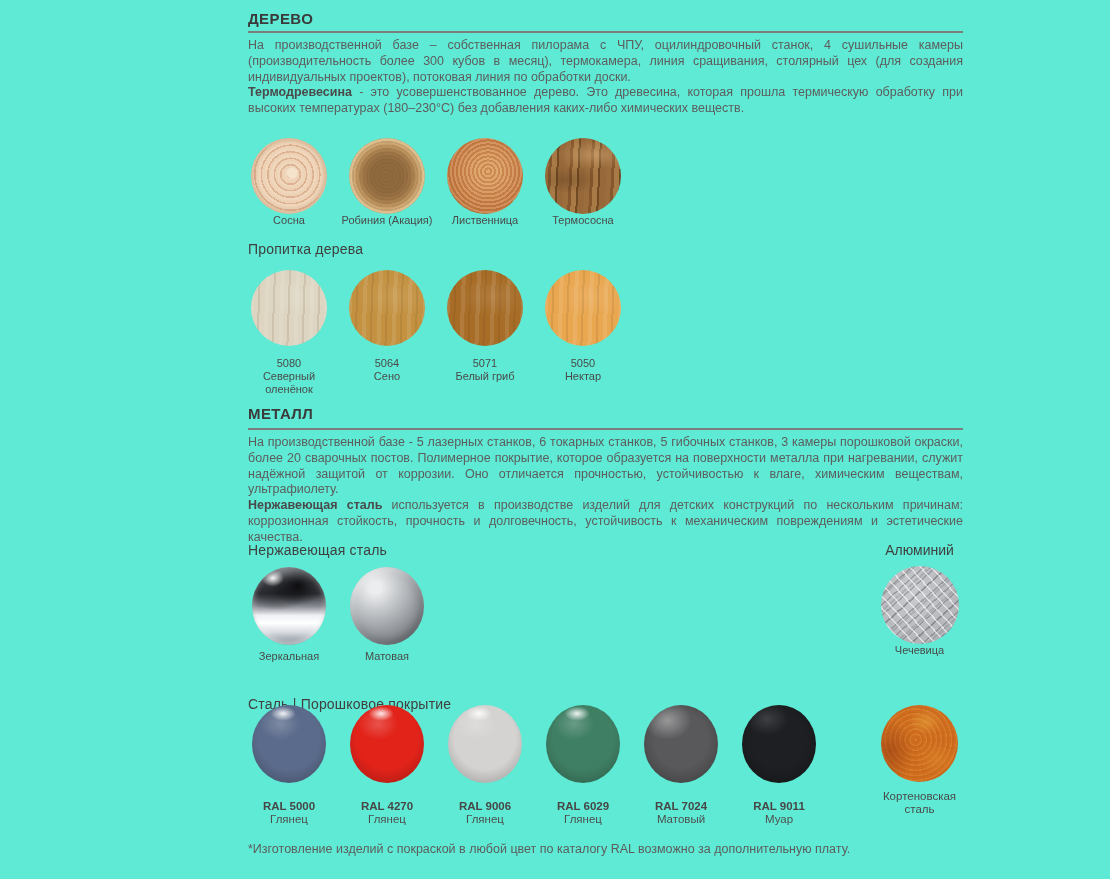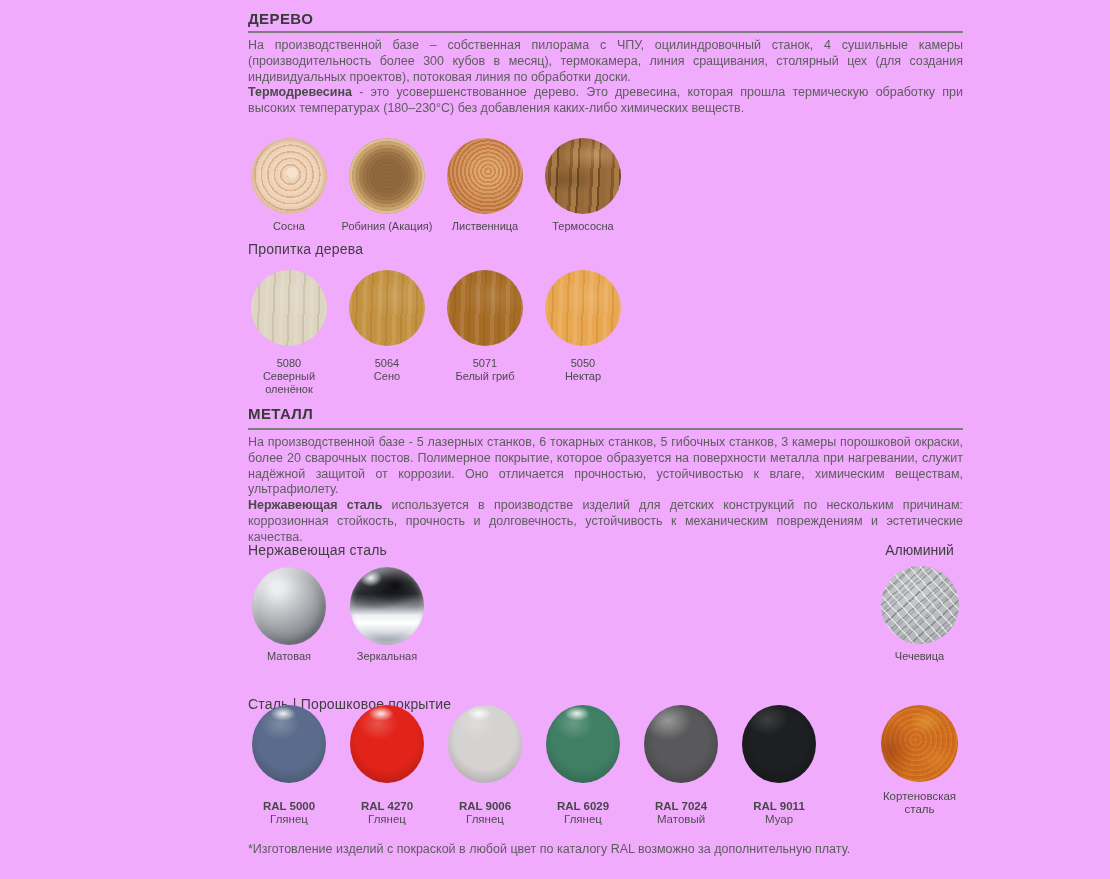--- a/index.html
+++ b/index.html
@@ -1,30 +1,30 @@
 <!DOCTYPE html>
 <html><head>
 <meta charset="utf-8">
 <style>
   * { margin:0; padding:0; box-sizing:border-box; }
   html,body { width:1110px; height:879px; background:#ffffff; font-family:"Liberation Sans", sans-serif; }
-  .page { position:relative; width:1110px; height:879px; background:#f0abfc; overflow:hidden; }
+  .page { position:relative; width:1110px; height:879px; background:#5eead4; overflow:hidden; }
   .content { position:absolute; left:240px; top:0; width:725px; height:879px; }
 
   .sec-title { position:absolute; left:8px; font-size:15px; font-weight:bold; color:#3a3a3a; letter-spacing:.4px; }
   .rule { position:absolute; left:8px; width:715px; height:2px; background:#7d7d7d; }
   .body-text { position:absolute; left:8px; width:715px; font-size:12.5px; line-height:15.8px; color:#5d5d5d; text-align:justify; }
   .body-text b { color:#4a4a4a; }
   .sub-title { position:absolute; left:8px; font-size:14px; color:#3f3f3f; letter-spacing:.2px; }
 
   .swatch-row { position:absolute; left:0; display:flex; }
   .swatch { width:98px; display:flex; flex-direction:column; align-items:center; }
   .circle { width:76px; height:76px; border-radius:50%; }
   .ball { width:74px; height:78px; border-radius:50%; }
-  .swatch-label { margin-top:6px; font-size:11px; line-height:13px; color:#4a4a4a; text-align:center; white-space:nowrap; }
+  .swatch-label { font-size:11px; line-height:13px; color:#4a4a4a; text-align:center; white-space:nowrap; }
   .swatch-label-wrap { margin-top:11px; font-size:11px; line-height:13px; color:#4a4a4a; text-align:center; }
   .code-line { font-size:11px; line-height:13px; color:#4a4a4a; text-align:center; }
   .ral-code { margin-top:17px; font-size:11.5px; font-weight:bold; line-height:13px; color:#474747; text-align:center; }
   .ral-finish { font-size:11.5px; line-height:13px; color:#4f4f4f; text-align:center; }
 
   .side-item { position:absolute; left:632px; width:95px; display:flex; flex-direction:column; align-items:center; }
   .side-title { position:absolute; left:632px; width:95px; font-size:14px; color:#3f3f3f; text-align:center; }
 
   .footnote { position:absolute; left:8px; font-size:12.5px; color:#5d5d5d; }
 
@@ -182,26 +182,26 @@
     <div class="body-text" style="top:435px;">
       <span>На производственной базе - 5 лазерных станков, 6 токарных станков, 5 гибочных станков, 3 камеры порошковой окраски, более 20 сварочных постов. Полимерное покрытие, которое образуется на поверхности металла при нагревании, служит надёжной защитой от коррозии. Оно отличается прочностью, устойчивостью к влаге, химическим веществам, ультрафиолету.</span><br>
       <b>Нержавеющая сталь</b><span> используется в производстве изделий для детских конструкций по нескольким причинам: коррозионная стойкость, прочность и долговечность, устойчивость к механическим повреждениям и эстетические качества.</span>
     </div>
 
     <div class="sub-title" style="top:542px;">Нержавеющая сталь</div>
     <div class="side-title" style="top:542px;">Алюминий</div>
 
     <div class="swatch-row" style="top:567px;">
       <div class="swatch">
+        <div class="ball tex-mirror"></div>
+        <div class="swatch-label" style="margin-top:5px;">Зеркальная</div>
+      </div>
+      <div class="swatch">
         <div class="ball tex-matte"></div>
         <div class="swatch-label" style="margin-top:5px;">Матовая</div>
-      </div>
-      <div class="swatch">
-        <div class="ball tex-mirror"></div>
-        <div class="swatch-label" style="margin-top:5px;">Зеркальная</div>
       </div>
     </div>
 
     <div class="side-item" style="top:566px;">
       <div class="circle tex-diamond" style="--c: #b5b6ba;"></div>
       <div class="swatch-label">Чечевица</div>
     </div>
 
     <div class="sub-title" style="top:696px;">Сталь | Порошковое покрытие</div>
 

